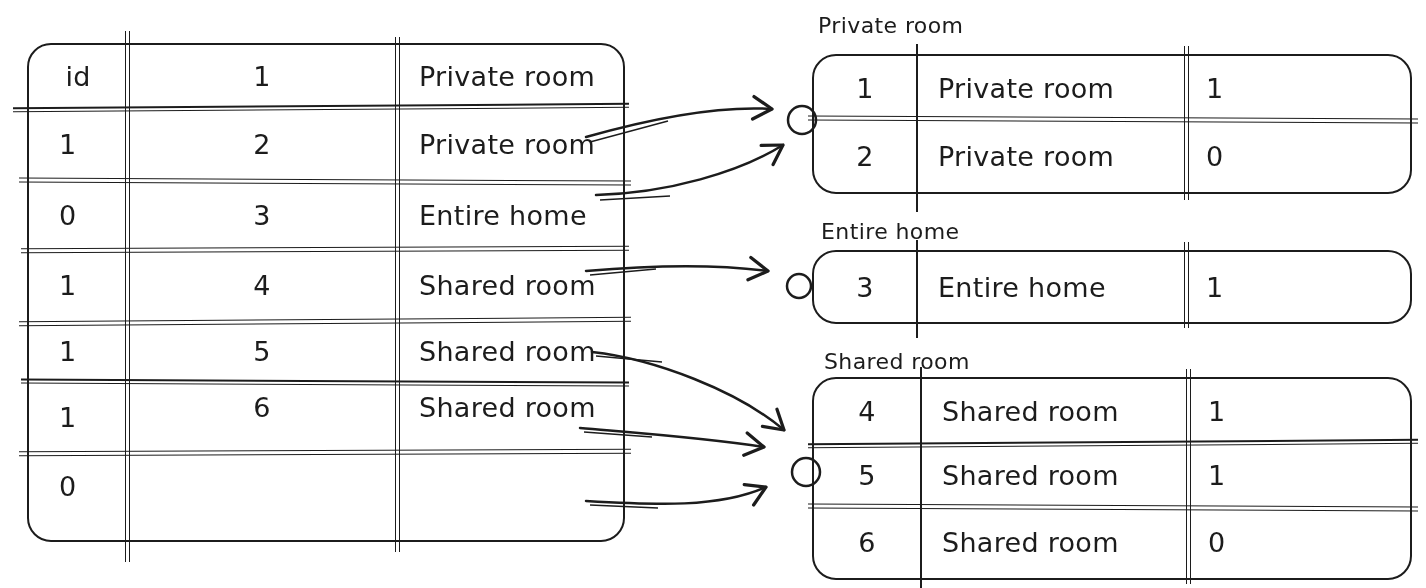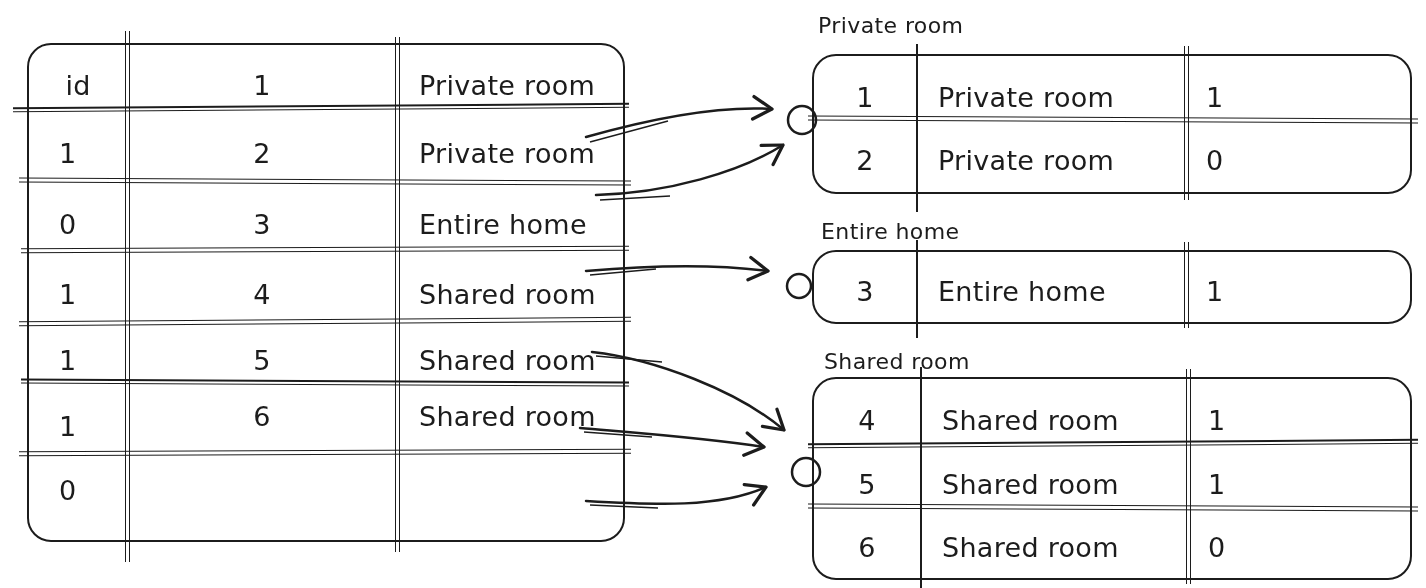--- a/index.html
+++ b/index.html
@@ -10,21 +10,21 @@
     color:#1c1c1c;
   }
   
   .sketch-table {
     position:absolute;
     border:2.6px solid #1c1c1c;
     border-radius:24px;
     box-sizing:border-box;
     background:transparent;
   }
-  .grid { position:absolute; inset:0; display:grid;margin-top:9px; }
+  .grid { position:absolute; inset:0; display:grid; }
   .cell {
     display:flex; align-items:center;
     font-size:27px; letter-spacing:.3px;
     white-space:nowrap; overflow:visible;
   }
   .cell.center { justify-content:center; }
   .cell.padL   { padding-left:22px; }
   .cell.padV   { padding-left:30px; }
   .cell.header { font-size:27px; }
   .lastrow     { padding-bottom:20px; }

